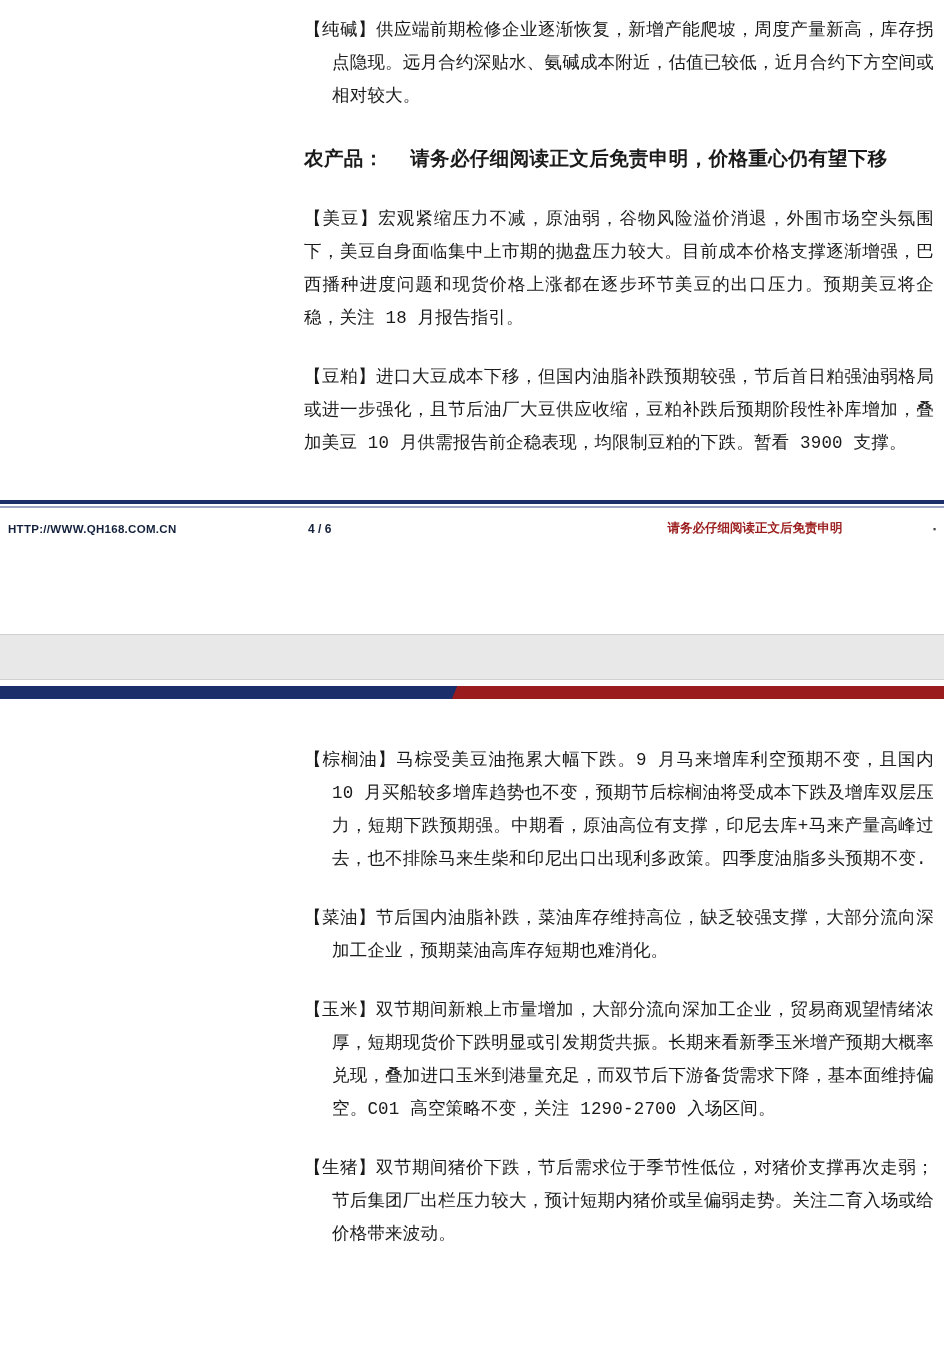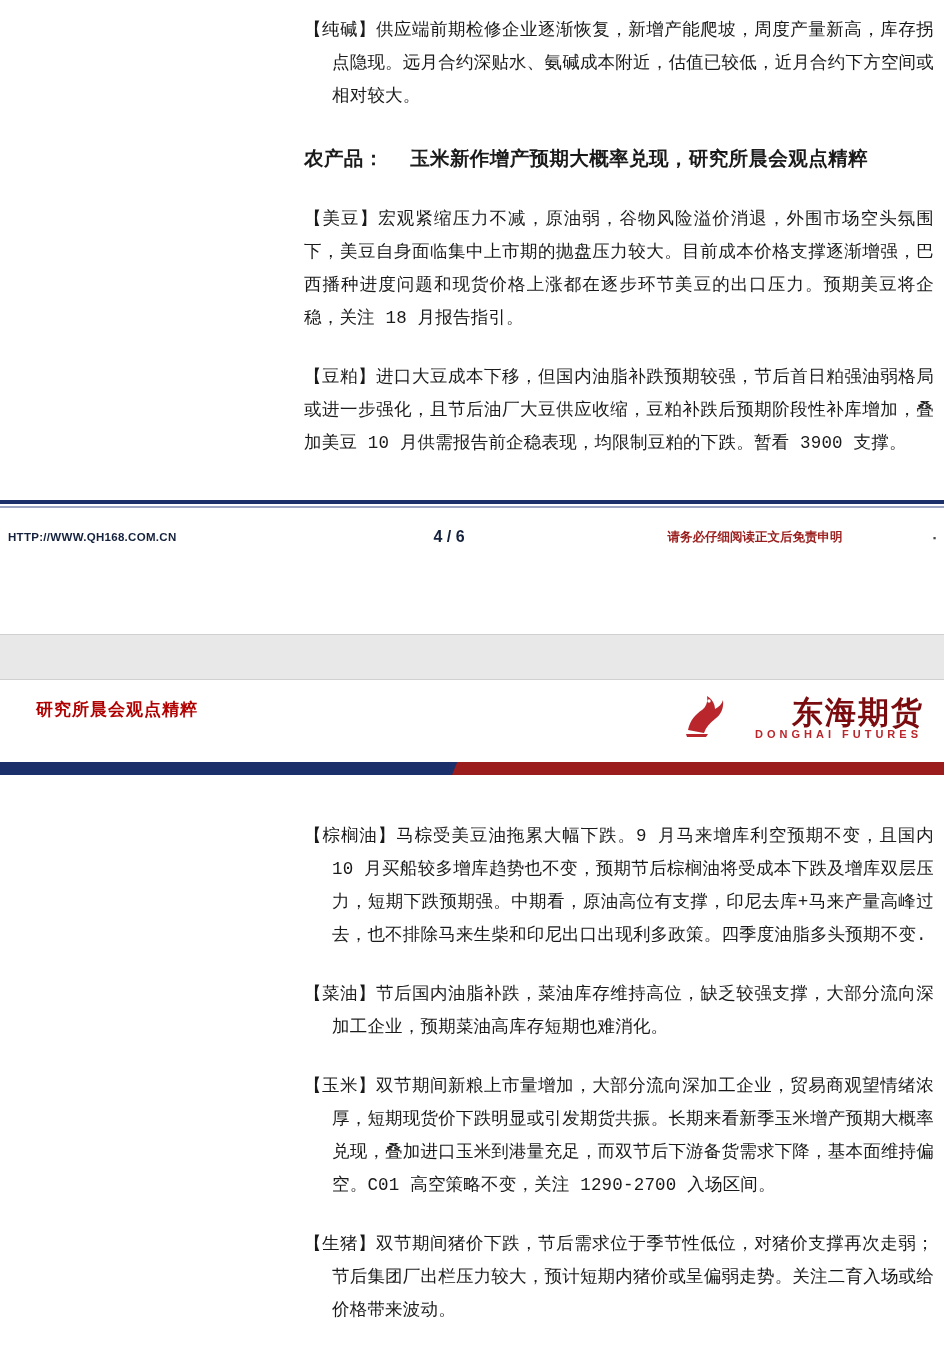--- a/index.html
+++ b/index.html
@@ -64,34 +64,33 @@
   }
   .footer-rule-light {
     height: 2px;
     background: #9aa6c4;
     width: 100%;
     margin-top: 2px;
   }
   .footer-row {
     display: flex;
     align-items: center;
-    padding: 20px 8px 10px 8px;
+    padding: 12px 8px 10px 8px;
     font-family: "Liberation Sans", sans-serif;
     font-size: 11.5px;
     font-weight: bold;
     color: #14213d;
   }
   .footer-left {
     width: 300px;
     letter-spacing: 0.3px;
   }
   .footer-center {
     flex: 1;
-    text-align: center;
-    font-size: 16px;
+    font-size: 12px;
   }
   .footer-right {
     width: 330px;
     text-align: center;
     color: #9b1c1c;
     font-size: 12.5px;
     padding-right: 16px;
     position: relative;
   }
   .footer-right .tick {
@@ -206,21 +205,21 @@
 <body>
 
 <div class="page page-top">
   <div class="content">
 
     <p class="para para-hang">【纯碱】供应端前期检修企业逐渐恢复，新增产能爬坡，周度产量新高，库存拐点隐现。远月合约深贴水、氨碱成本附近，估值已较低，近月合约下方空间或相对较大。</p>
 
     <h2 class="section-head">
       <span>农产品：</span>
       <span class="gap"></span>
-      <span>玉米新作增产预期大概率兑现，研究所晨会观点精粹</span>
+      <span>请务必仔细阅读正文后免责申明，价格重心仍有望下移</span>
     </h2>
 
     <p class="para">【美豆】宏观紧缩压力不减，原油弱，谷物风险溢价消退，外围市场空头氛围下，美豆自身面临集中上市期的抛盘压力较大。目前成本价格支撑逐渐增强，巴西播种进度问题和现货价格上涨都在逐步环节美豆的出口压力。预期美豆将企稳，关注 18 月报告指引。</p>
     <p class="para">【豆粕】进口大豆成本下移，但国内油脂补跌预期较强，节后首日粕强油弱格局或进一步强化，且节后油厂大豆供应收缩，豆粕补跌后预期阶段性补库增加，叠加美豆 10 月供需报告前企稳表现，均限制豆粕的下跌。暂看 3900 支撑。</p>
 
   </div>
 
   <div class="footer-wrap">
     <div class="footer-rule-dark"></div>
     <div class="footer-rule-light"></div>
@@ -232,33 +231,20 @@
         <span class="tick">▪</span>
       </div>
     </div>
   </div>
 </div>
 
 <div class="page-gap"></div>
 
 <div class="page page-bottom">
 
-  <div class="doc-header">
-    <div class="doc-title">研究所晨会观点精粹</div>
-
-    <div class="brand">
-      <svg class="brand-mark" viewBox="0 0 44 48">
-        <path d="M6 40 C8 30 14 24 20 20 C24 17 26 12 25 6 C30 9 33 14 33 19 C37 17 40 14 41 10 C42 18 39 25 33 29 C28 33 24 37 22 43 Z" fill="#b9272d"></path>
-        <circle cx="27" cy="11" r="1.7" fill="#ffffff"></circle>
-        <path d="M4 44 L26 44 L24 47 L5 47 Z" fill="#b9272d"></path>
-      </svg>
-      <div class="brand-cn">东海期货</div>
-      <div class="brand-en">DONGHAI FUTURES</div>
-    </div>
-  </div>
 
   <div class="header-bars">
     <div class="bar-blue"></div>
     <div class="bar-red"></div>
     <div class="bar-red-cap"></div>
   </div>
 
   <div class="content2">
     <p class="para para-hang">【棕榈油】马棕受美豆油拖累大幅下跌。9 月马来增库利空预期不变，且国内 10 月买船较多增库趋势也不变，预期节后棕榈油将受成本下跌及增库双层压力，短期下跌预期强。中期看，原油高位有支撑，印尼去库+马来产量高峰过去，也不排除马来生柴和印尼出口出现利多政策。四季度油脂多头预期不变.</p>
     <p class="para para-hang">【菜油】节后国内油脂补跌，菜油库存维持高位，缺乏较强支撑，大部分流向深加工企业，预期菜油高库存短期也难消化。</p>

